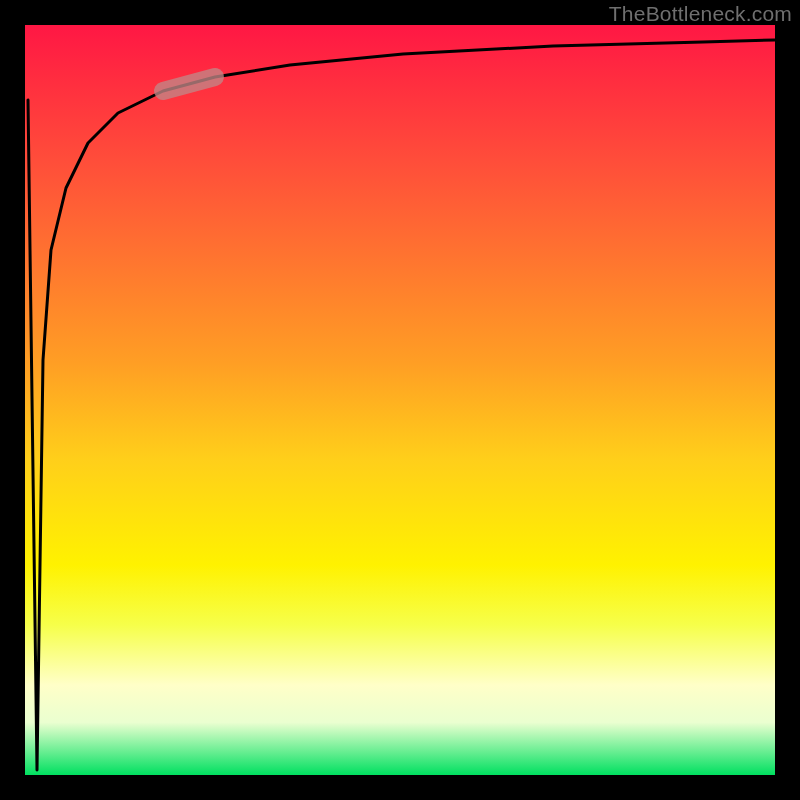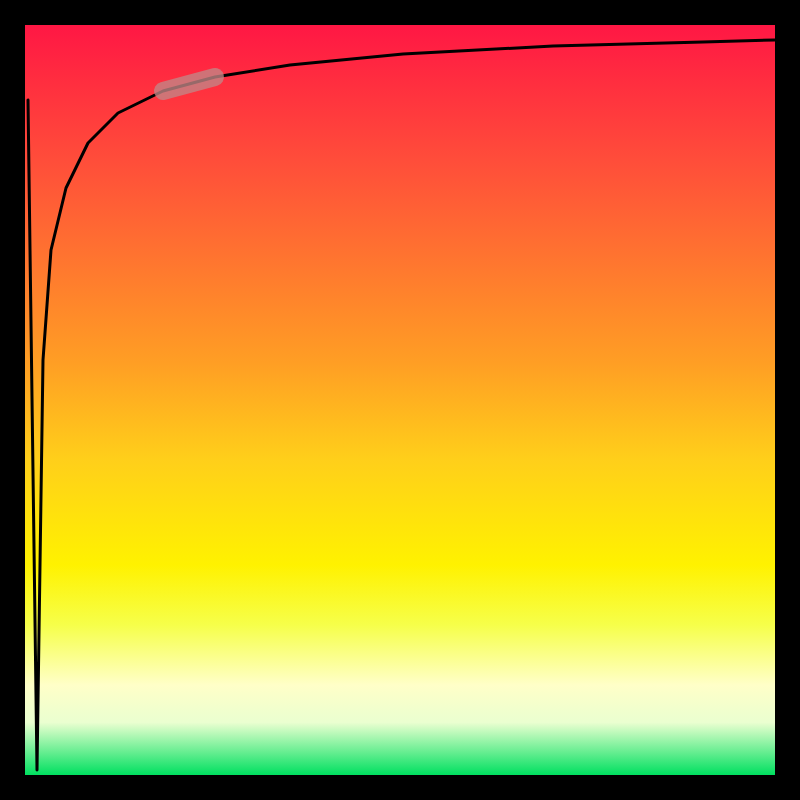--- a/index.html
+++ b/index.html
@@ -73,13 +73,14 @@
              L 138 66
              L 190 52
              L 265 40
              L 378 29
              L 528 21
              L 678 17
              L 750 15" fill="none" stroke="#000" stroke-width="3" stroke-linejoin="round" stroke-linecap="round"></path>
     <line x1="138" y1="66" x2="190" y2="52" stroke="rgba(194,134,134,0.78)" stroke-width="18" stroke-linecap="round"></line>
   </svg>
 
+  <div class="attribution">TheBottleneck.com</div>
 </div>
 
 </body></html>

